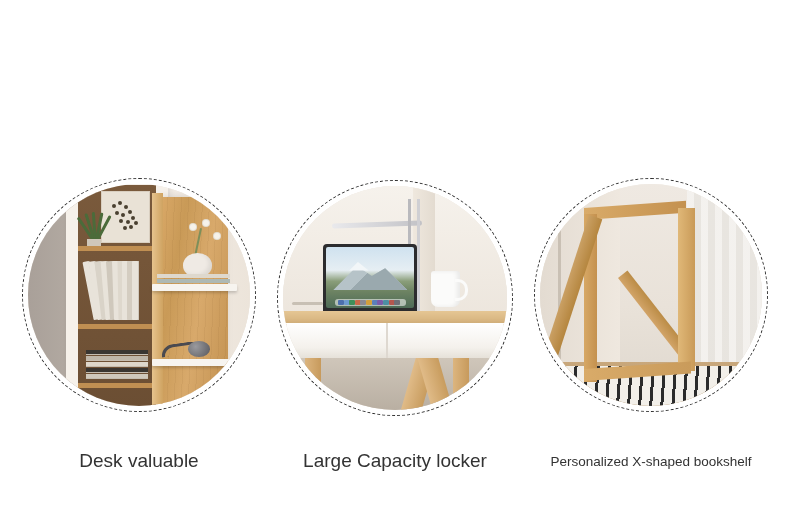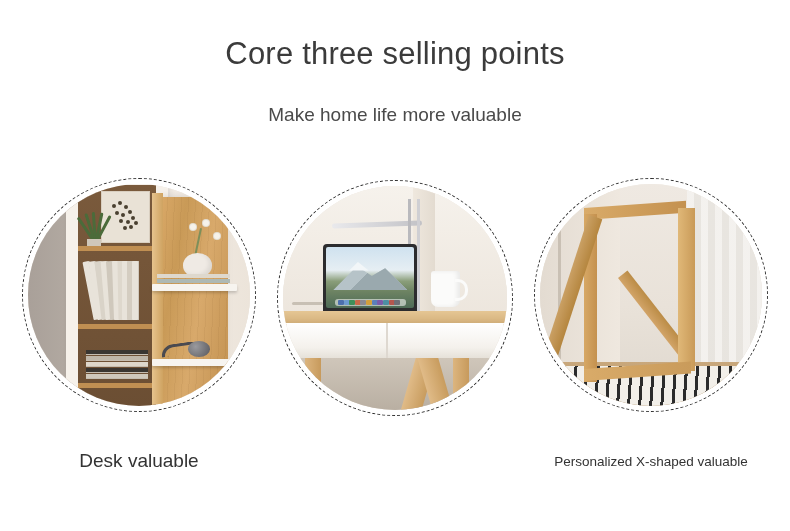--- a/index.html
+++ b/index.html
@@ -142,22 +142,20 @@
   
   .cap1{font-size:19px;}
   .cap2{font-size:19px;}
   .cap3{font-size:13.5px;}
 </style>
 </head>
 <body>
 
 <div class="page">
 
-  <div class="title">Core three selling points</div>
-  <div class="subtitle">Make home life more valuable</div>
 
   <div class="circle-wrap" style="left:22px;top:178px;width:234px;height:234px;">
     <div class="photo" style="left:6px;top:6px;width:222px;height:222px;">
       <div class="s1">
         <div class="wallL"></div>
         <div class="wallR"></div>
 
         <div class="cab">
           <div class="cab-in">
             <div class="poster">
@@ -271,20 +269,21 @@
         <div class="legbox">
           <div class="legv lg1"></div>
           <div class="legv lg2"></div>
           <div class="diag d1"></div>
           <div class="diag d2"></div>
         </div>
       </div>
     </div>
     <div class="dashed-ring" style="width:236px;height:236px;"></div>
   </div>
+  <div class="caption cap2" style="left:277px;top:450px;width:236px;">Large Capacity locker</div>
 
   <div class="circle-wrap" style="left:534px;top:178px;width:234px;height:234px;">
     <div class="photo" style="left:6px;top:6px;width:222px;height:222px;">
       <div class="s3">
         <div class="wallL"></div>
         <div class="door"></div>
         <div class="curtain"></div>
         <div class="floor"></div>
         <div class="rug"></div>
         <div class="frame">
@@ -293,15 +292,15 @@
           <div class="postL"></div>
           <div class="diagA"></div>
           <div class="diagB"></div>
           <div class="postR"></div>
           <div class="bot"></div>
         </div>
       </div>
     </div>
     <div class="dashed-ring" style="width:234px;height:234px;"></div>
   </div>
-  <div class="caption cap3" style="left:534px;top:454px;width:234px;">Personalized X-shaped valuable</div>
+  <div class="caption cap3" style="left:534px;top:454px;width:234px;">Personalized X-shaped bookshelf</div>
 
 </div>
 
 </body></html>

